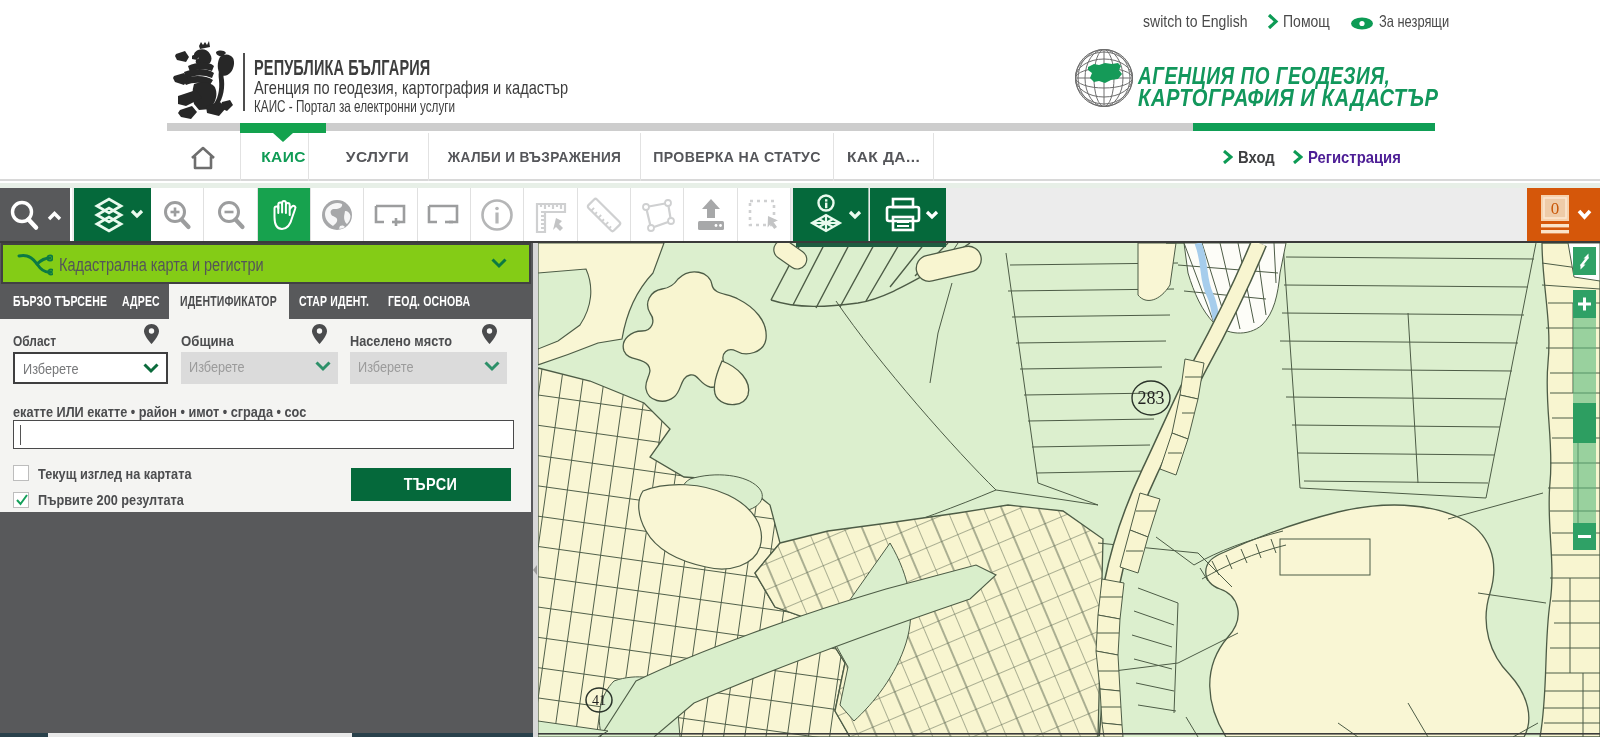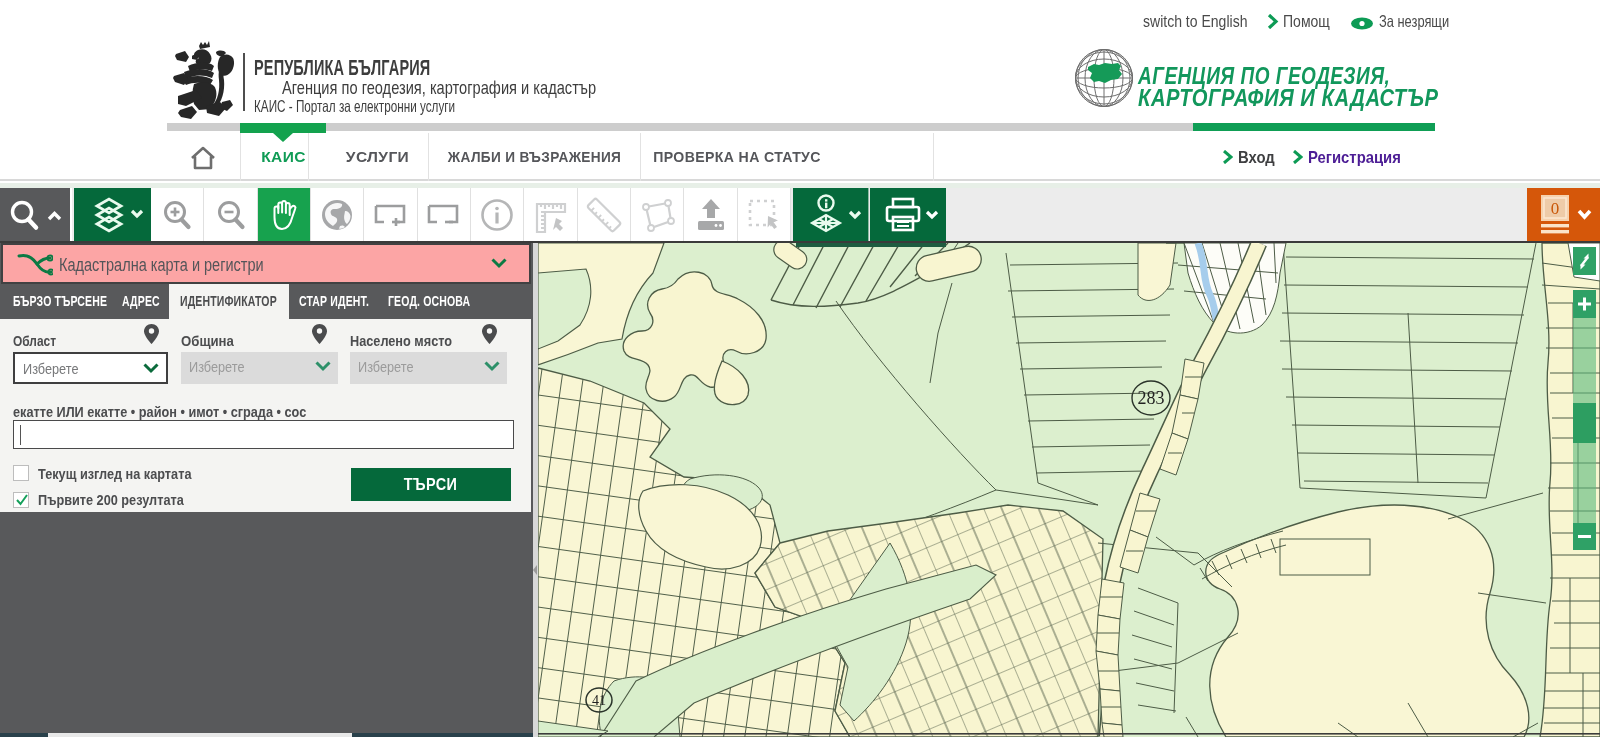--- a/index.html
+++ b/index.html
@@ -23,21 +23,21 @@
 .navitem{position:absolute;top:0;height:48px;line-height:48px;text-align:center;font-weight:bold;font-size:15.5px;color:#55565a;letter-spacing:.4px;border-left:1px solid #e2e2e2;}
 
 #tstrip{top:183px;left:0;width:1600px;height:58px;background:#e7efe7;}
 #tbar{top:188px;left:0;width:1600px;height:53px;background:#ececec;}
 .tbtn{position:absolute;top:0;height:53px;background:#fff;border-right:1px solid #e0e0e0;}
 .tbtn svg{position:absolute;left:50%;top:50%;transform:translate(-50%,-50%);}
 #panel-sep{top:241px;left:0;width:1600px;height:2px;background:#3b3b3b;}
 
 #panel{top:243px;left:0;width:533px;height:494px;background:#58595b;}
 #gutter{top:243px;left:533px;width:5px;height:494px;background:#d8d8d8;}
-#kkhead{position:absolute;top:0;left:1px;width:530px;height:41px;background:#fca5a5;border:2px solid #414142;}
+#kkhead{position:absolute;top:0;left:1px;width:530px;height:41px;background:#84cc16;border:2px solid #414142;}
 #kkhead .txt{position:absolute;left:56px;top:10px;font-size:17.5px;color:#545559;}
 #tabs{position:absolute;top:41px;left:0;width:533px;height:35px;}
 .tab{position:absolute;top:0;height:35px;line-height:35px;font-weight:bold;font-size:14px;color:#fff;letter-spacing:.2px;}
 #tab-active{position:absolute;top:0;left:169px;width:120px;height:36px;background:#f4f4f2;}
 #content{position:absolute;top:76px;left:0;width:531px;height:193px;background:#f4f4f2;}
 .flabel{position:absolute;font-weight:bold;font-size:15.5px;color:#4c4d4f;}
 .sel{position:absolute;top:33px;height:32px;line-height:30px;padding-left:8px;font-size:15.5px;}
 .sel-on{background:#fff;border:2px solid #3f3f40;color:#77787a;}
 .sel-off{background:#dbdbdb;color:#9b9b9b;}
 .chev{position:absolute;right:7px;top:9px;}
@@ -84,21 +84,21 @@
     <path d="M4 36 l10-3 4 6 -4 6 -9-3 -2-4 z"></path>
     <path d="M8 56 l18-6 6 8 -16 8 -8-2 z"></path>
     <path d="M10 70 l12-4 5 6 -6 7 -10-2 -3-4 z"></path>
     <path d="M36 66 l14-4 6 6 -7 8 -12-3 z"></path>
     <path d="M52 62 l8-2 3 5 -6 6 -7-3 z"></path>
   </g>
 </svg>
 </div>
 <div class="abs" style="top:53px;left:243px;width:2px;height:58px;background:#4e4e4e;"></div>
 <div class="abs" style="top:55px;left:254px;font-weight:bold;font-size:22px;color:#3d3d3d;letter-spacing:.2px;"><span class="cx66">РЕПУБЛИКА БЪЛГАРИЯ</span></div>
-<div class="abs" style="top:77px;left:254px;font-size:19px;color:#3d3d3d;margin-left:28px;"><span class="cx77">Агенция по геодезия, картография и кадастър</span></div>
+<div class="abs" style="top:77px;left:254px;font-size:19px;color:#3d3d3d;"><span class="cx77">Агенция по геодезия, картография и кадастър</span></div>
 <div class="abs" style="top:97px;left:254px;font-size:16.5px;color:#3d3d3d;"><span class="cx71">КАИС - Портал за електронни услуги</span></div>
 
 <div class="abs" style="top:46px;left:1074px;" id="globe">
 <svg width="60" height="64" viewBox="0 0 60 64">
   <g fill="none" stroke="#6e6e6e" stroke-width="1">
     <circle cx="30" cy="32" r="28.5"></circle>
     <ellipse cx="30" cy="32" rx="28.5" ry="10"></ellipse>
     <ellipse cx="30" cy="32" rx="28.5" ry="19"></ellipse>
     <ellipse cx="30" cy="32" rx="28.5" ry="26"></ellipse>
     <ellipse cx="30" cy="32" rx="10" ry="28.5"></ellipse>
@@ -119,20 +119,21 @@
 <div class="abs" id="karta-notch"></div>
 
 <div class="abs" id="nav">
   <div class="navitem" style="left:165px;width:75px;border-left:none;"><svg width="28" height="26" viewBox="0 0 28 26" style="margin-top:12px;">
         <path d="M3 13 L14 3 L25 13 M6 11.5 V23 H22 V11.5" fill="none" stroke="#6e6e6e" stroke-width="2.6" stroke-linejoin="round"></path>
       </svg></div>
   <div class="navitem" style="left:240px;width:86px;color:#0f9b55;">КАИС</div>
   <div class="navitem" style="left:308px;width:102px;padding-left:36px;">УСЛУГИ</div>
   <div class="navitem" style="left:640px;width:193px;"><span style="display:inline-block;transform:scaleX(.91);transform-origin:50% 50%;">ПРОВЕРКА НА СТАТУС</span></div>
   <div class="navitem" style="left:428px;width:212px;"><span style="display:inline-block;transform:scaleX(.88);transform-origin:50% 50%;">ЖАЛБИ И ВЪЗРАЖЕНИЯ</span></div>
+  <div class="navitem" style="left:833px;width:100px;">КАК ДА...</div>
   <div class="navitem" style="left:933px;width:1px;"></div>
   <div style="position:absolute;top:17px;left:1222px;"><svg width="11" height="14">
         <path d="M2 1 L9 7 L2 13" fill="none" stroke="#0d9b55" stroke-width="3"></path>
       </svg></div>
   <div style="position:absolute;top:0;left:1238px;height:48px;line-height:48px;font-weight:bold;font-size:16.5px;color:#3e3f41;"><span style="display:inline-block;transform:scaleX(.9);transform-origin:0 50%;">Вход</span></div>
   <div style="position:absolute;top:17px;left:1292px;"><svg width="11" height="14">
         <path d="M2 1 L9 7 L2 13" fill="none" stroke="#0d9b55" stroke-width="3"></path>
       </svg></div>
   <div style="position:absolute;top:0;left:1308px;height:48px;line-height:48px;font-weight:bold;font-size:16.5px;color:#4c1d95;"><span style="display:inline-block;transform:scaleX(.9);transform-origin:0 50%;">Регистрация</span></div>
 </div>

